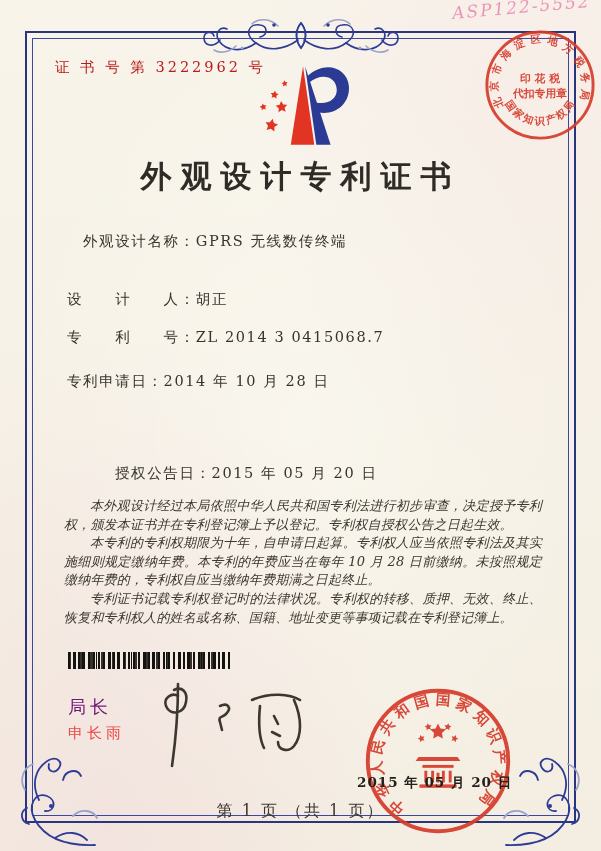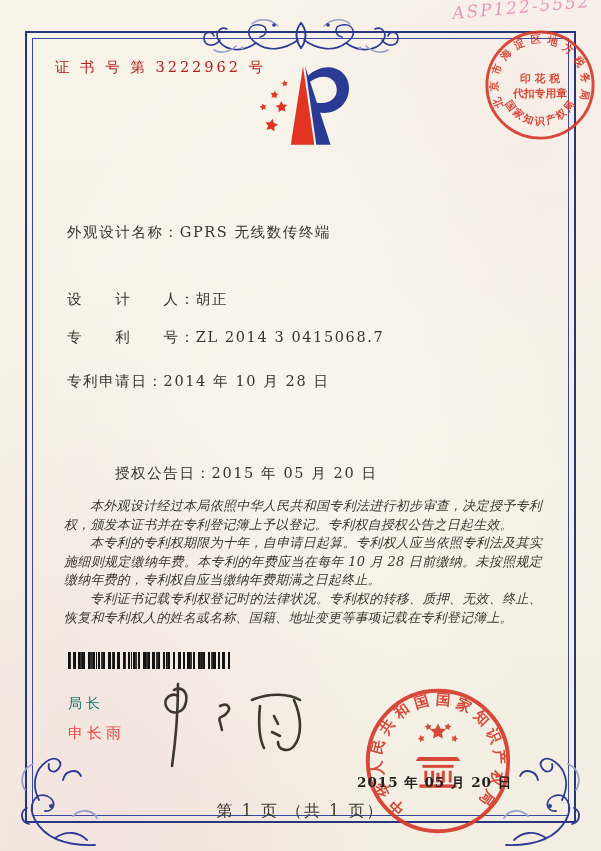--- a/index.html
+++ b/index.html
@@ -65,21 +65,21 @@
   
   .barcode{
     position:absolute; left:68px; top:652px; width:165px; height:17px;
     background:
       repeating-linear-gradient(90deg,#15130f 0 2px,transparent 2px 5px),
       repeating-linear-gradient(90deg,#15130f 0 1px,transparent 1px 7px),
       repeating-linear-gradient(90deg,rgba(20,18,14,.85) 0 3px,transparent 3px 11px);
   }
 
   
-  .sig-role{ position:absolute; left:68px; top:695px; font-size:14px; letter-spacing:4px; color:#0f766e; }
+  .sig-role{ position:absolute; left:68px; top:695px; font-size:18px; letter-spacing:4px; color:#701a75; }
   .sig-name{ position:absolute; left:68px; top:724px; font-size:15px; letter-spacing:4px; color:#ef4444; }
   .sig-hand{ position:absolute; left:132px; top:678px; }
 
   
   .office-seal{ position:absolute; left:360px; top:683px; opacity:.93; z-index:4;}
   .seal-date{
     position:absolute; left:357px; top:774px; width:170px; z-index:6;
     font-size:13.5px; letter-spacing:1px; color:#22201c; font-weight:700;
     white-space:nowrap;
   }
@@ -172,22 +172,23 @@
     <text font-size="10.5" font-weight="600" fill="#d63c2c">
       <textPath href="#taxTop" startOffset="0" textLength="172" lengthAdjust="spacing">北京市海淀区地方税务局</textPath>
     </text>
     <text font-size="10.5" font-weight="600" fill="#d63c2c">
       <textPath href="#taxBot" startOffset="2" textLength="86" lengthAdjust="spacing">国家知识产权局</textPath>
     </text>
     <text x="60" y="57" text-anchor="middle" font-size="11" font-weight="700" fill="#d63c2c">印 花 税</text>
     <text x="60" y="72" text-anchor="middle" font-size="11" font-weight="700" fill="#d63c2c">代扣专用章</text>
   </svg>
 
-
-  <div class="field" style="top:223px;">外观设计名称：GPRS 无线数传终端</div>
+  <div class="doc-title">外观设计专利证书</div>
+
+  <div class="field" style="top:232px;margin-left:16px;">外观设计名称：GPRS 无线数传终端</div>
   <div class="field" style="top:290px;">设　　计　　人：胡正</div>
   <div class="field" style="top:328px;">专　　利　　号：ZL 2014 3 0415068.7</div>
   <div class="field" style="top:372px;">专利申请日：2014 年 10 月 28 日</div>
   <div class="field" style="top:464px;margin-left:48px;">授权公告日：2015 年 05 月 20 日</div>
 
   <div class="body-text">
     <p>本外观设计经过本局依照中华人民共和国专利法进行初步审查，决定授予专利权，颁发本证书并在专利登记簿上予以登记。专利权自授权公告之日起生效。</p>
     <p>本专利的专利权期限为十年，自申请日起算。专利权人应当依照专利法及其实施细则规定缴纳年费。本专利的年费应当在每年 10 月 28 日前缴纳。未按照规定缴纳年费的，专利权自应当缴纳年费期满之日起终止。</p>
     <p>专利证书记载专利权登记时的法律状况。专利权的转移、质押、无效、终止、恢复和专利权人的姓名或名称、国籍、地址变更等事项记载在专利登记簿上。</p>
   </div>

